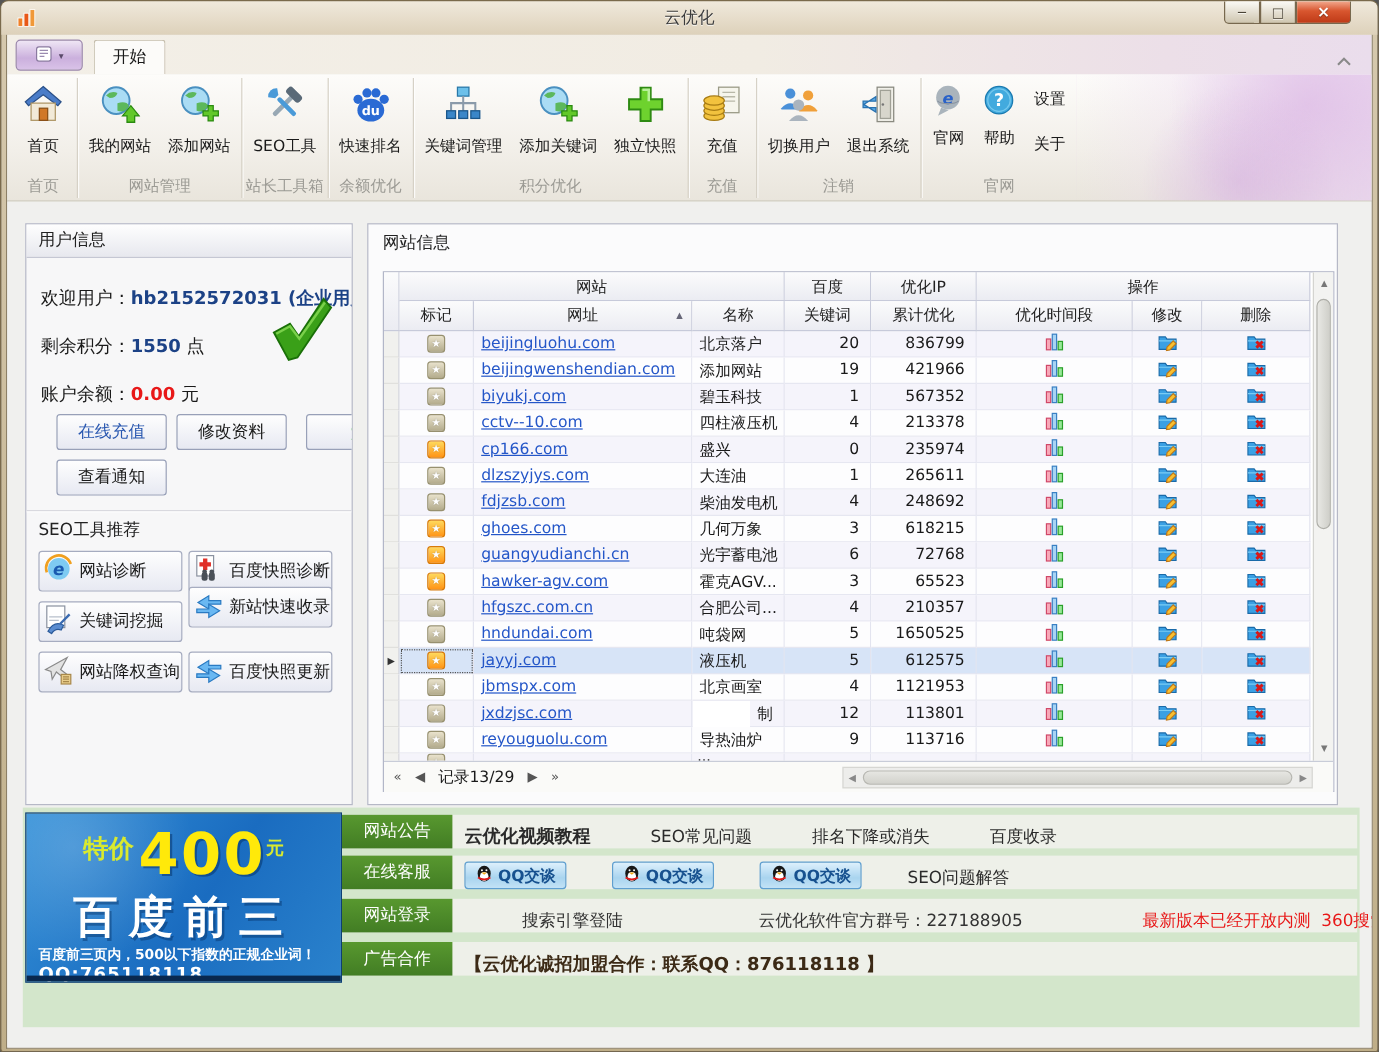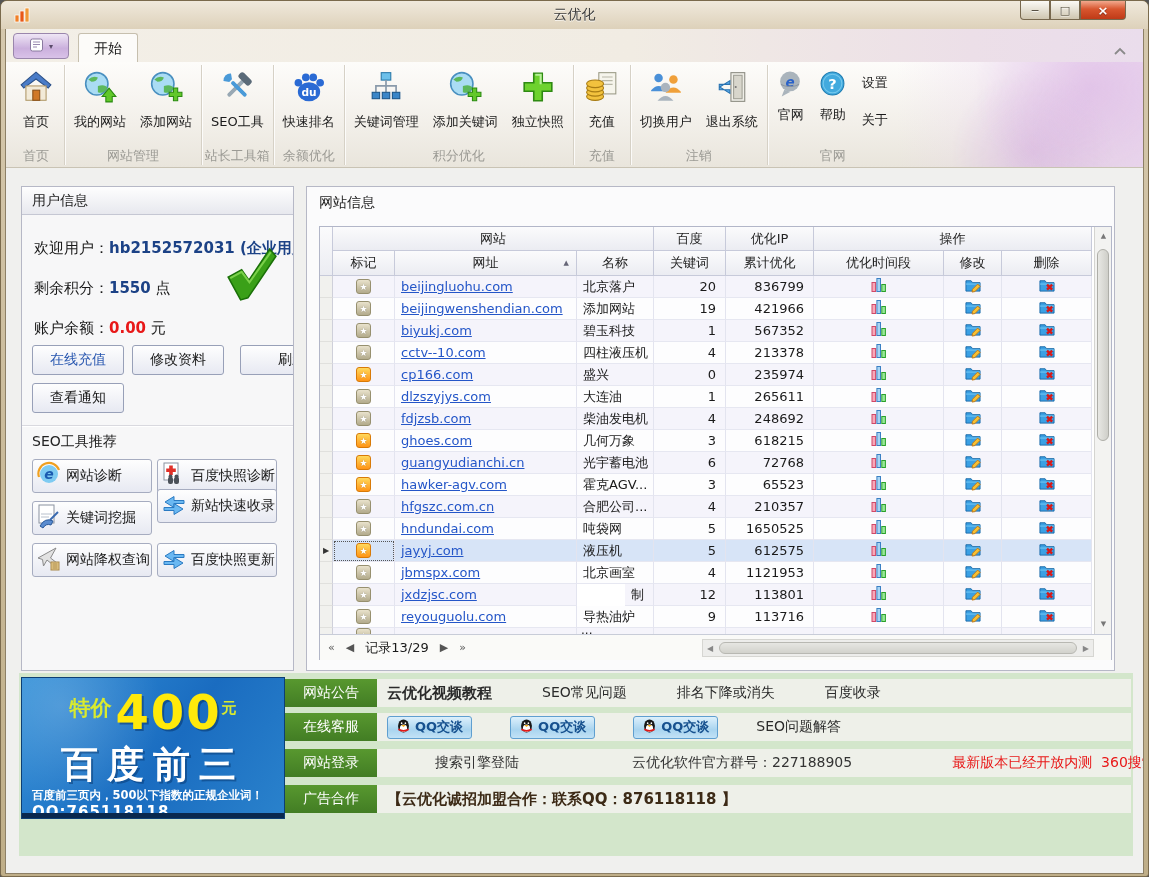--- a/index.html
+++ b/index.html
@@ -50,21 +50,21 @@
     font-size:14px;color:#222;line-height:27px;padding-left:10px;}
   
   .sidebar{left:15px;top:18px;width:273px;height:485px;overflow:hidden;}
   .uline{position:absolute;left:12px;white-space:nowrap;font-size:15px;color:#1a1a1a;}
   .uv{color:#1c4286;font-weight:600;}
   .uv.red{color:#e81818;font-weight:600;}
   .checkmark{position:absolute;left:202px;top:58px;width:54px;height:60px;}
   .checkmark svg{width:54px;height:60px;}
   .optstatus{position:absolute;left:244px;top:164px;font-size:15px;color:#13a013;white-space:nowrap;}
   .sbtn{position:absolute;height:30px;border:1px solid #98a0b8;border-radius:3px;background:linear-gradient(#fefefe,#e7e9f2);
-    font-size:14px;color:#1a1a1a;display:flex;align-items:center;justify-content:center;white-space:nowrap;}
+    font-size:14px;color:#1a1a1a;display:flex;align-items:center;justify-content:center;white-space:nowrap;margin-left:15px;}
   .sbtn.accent{color:#2a58b0;}
   .sdivider{position:absolute;left:0;top:238px;width:100%;height:1px;background:#d9d9df;box-shadow:0 1px 0 #fff;}
   .s-title{position:absolute;left:10px;top:246px;font-size:14px;color:#222;}
   #seotools{position:absolute;left:0;top:272px;width:100%;height:130px;}
   .tbtn{position:absolute;width:120px;height:34px;border:1px solid #a6acc0;border-radius:3px;background:linear-gradient(#fefefe,#e7e9f2);
     display:flex;align-items:center;gap:4px;padding:0 3px;overflow:hidden;}
   .tbtn .ic svg{width:26px;height:26px;flex:0 0 26px;}
   .tlbl{font-size:14px;color:#1a1a1a;white-space:nowrap;}
   
   .main{left:300px;top:18px;width:809px;height:485px;background:#fbfbfc;}
@@ -112,21 +112,21 @@
   .ad-prefix{font-size:21px;font-weight:bold;color:#d9ea2e;vertical-align:14px;margin-right:4px;}
   .ad-price{font-size:48px;font-weight:bold;color:#ffe90a;letter-spacing:2px;text-shadow:2px 2px 0 rgba(0,40,90,.45);}
   .ad-unit{font-size:15px;font-weight:bold;color:#d9ea2e;vertical-align:16px;}
   .ad-headline{position:absolute;left:0;top:62px;width:100%;text-align:center;font-size:37px;font-weight:bold;color:#fff;
     letter-spacing:9px;text-shadow:2px 2px 0 rgba(0,40,90,.4);}
   .ad-sub{position:absolute;left:10px;top:110px;font-size:11.5px;font-weight:bold;color:#fff;white-space:nowrap;}
   .ad-qq{position:absolute;left:10px;top:125px;font-size:15px;font-weight:bold;color:#fff;letter-spacing:1px;}
   .frow{position:absolute;left:266px;width:846px;height:28px;background:#eef0e9;display:flex;align-items:center;}
   .flabel{position:absolute;left:0;top:0;width:92px;height:28px;background:linear-gradient(#58982f,#427d24);
     color:#fff;font-size:14px;display:flex;align-items:center;justify-content:center;}
-  .fbody{position:absolute;left:92px;right:0;top:0;height:28px;display:flex;align-items:center;}
+  .fbody{position:absolute;left:92px;right:0;top:0;height:28px;display:flex;align-items:flex-end;}
   .flink{font-size:14px;color:#2a2a2a;margin-right:50px;white-space:nowrap;cursor:default;}
   .flink.bold{font-weight:bold;font-size:15px;}
   .qqbtn{height:23px;border:1px solid #5f9fd0;border-radius:3px;background:linear-gradient(#ddf0fc,#a9d4ef 60%,#c2e2f6);
     display:flex;align-items:center;gap:4px;padding:0 8px;margin-right:38px;}
   .qqbtn .ic svg{width:15px;height:15px;}
   .qqlbl{font-size:13px;color:#17518f;font-weight:bold;white-space:nowrap;}
   .fextra{font-size:14px;color:#2a2a2a;white-space:nowrap;}
   .fitem{font-size:14px;color:#333;margin-right:65px;white-space:nowrap;margin-left:48px;}
   .fhl{font-size:14px;color:#e81818;white-space:pre;margin-left:35px;}
   .fad-text{font-size:15px;font-weight:bold;color:#3c2a16;white-space:nowrap;padding-left:10px;}

